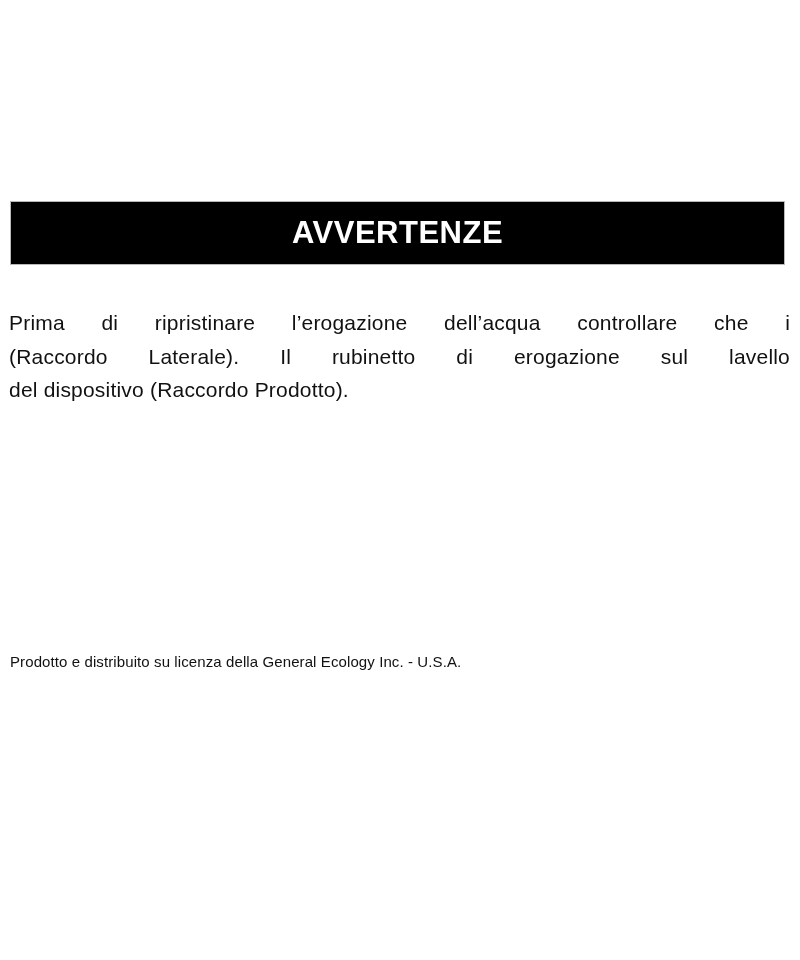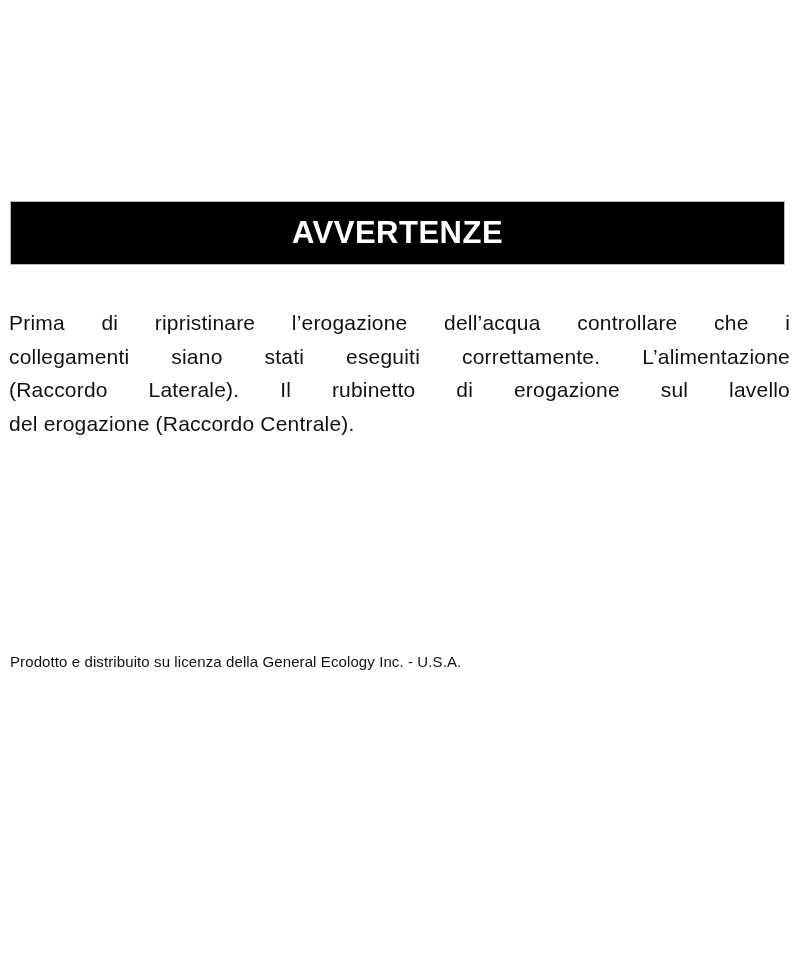--- a/index.html
+++ b/index.html
@@ -74,22 +74,21 @@
 <body>
 
 <div class="page">
 
   <div class="banner">
     <span class="banner-title">AVVERTENZE</span>
   </div>
 
   <div class="paragraph">
     <div class="pline just">Prima di ripristinare l’erogazione dell’acqua controllare che i</div>
-    <div class="pline just">collegamenti siano stati eseguiti correttamente. L’alimentazione</div>
     <div class="pline just">(Raccordo Laterale). Il rubinetto di erogazione sul lavello</div>
-    <div class="pline">del erogazione (Raccordo Centrale).</div>
+    <div class="pline">del dispositivo (Raccordo Prodotto).</div>
   </div>
 
   <div class="footer">
     <div class="fline">Prodotto e distribuito su licenza della General Ecology Inc. - U.S.A.</div>
   </div>
 
 </div>
 
 </body></html>

